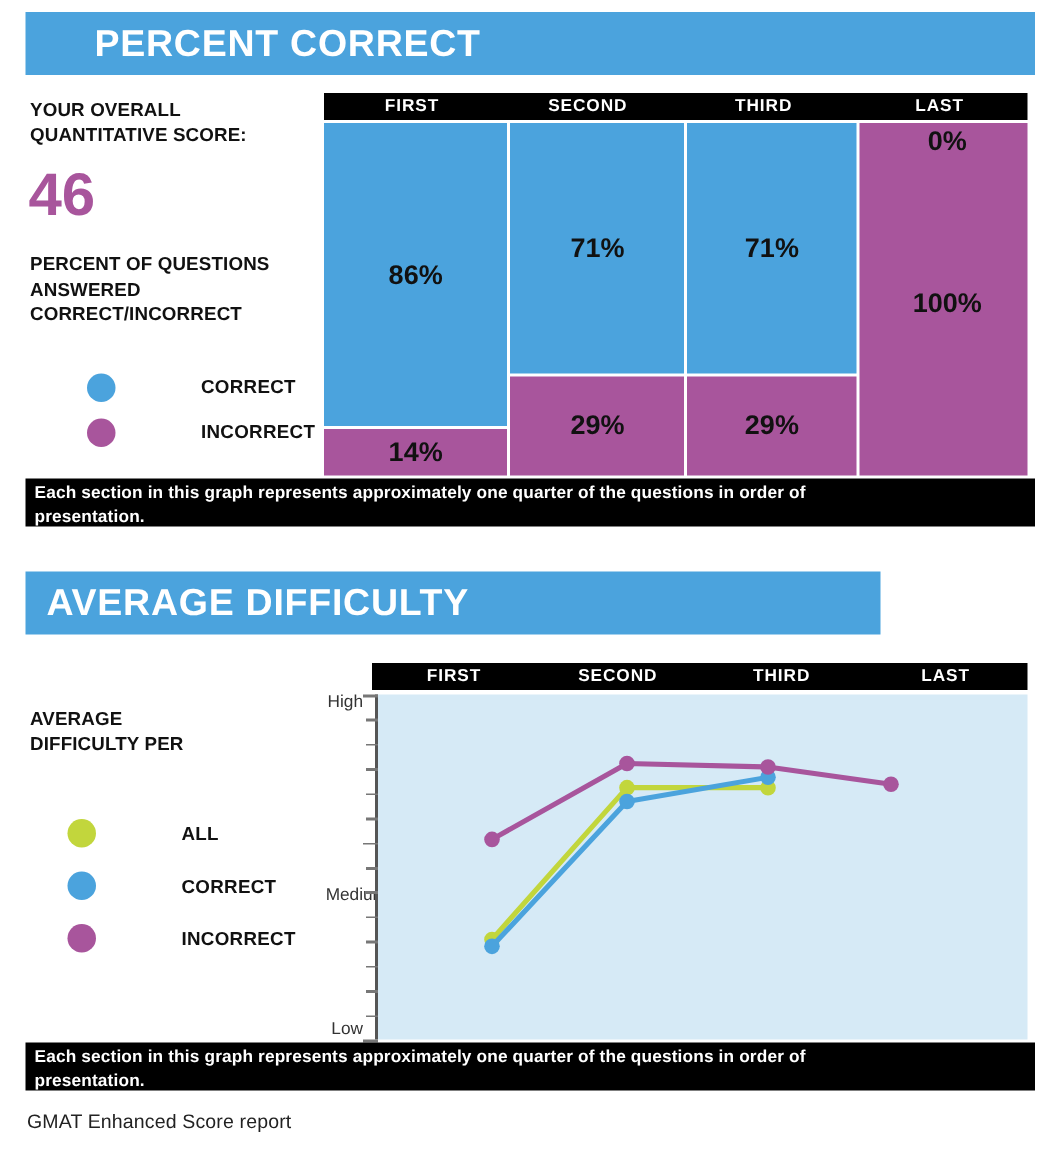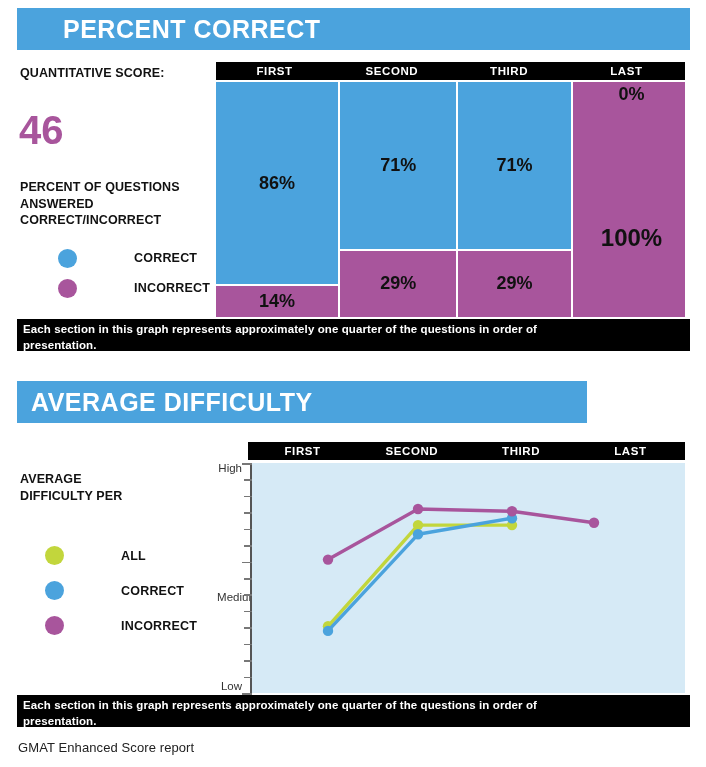--- a/index.html
+++ b/index.html
@@ -159,26 +159,27 @@
 </head>
 <body>
 
 <div id="page">
 
   <div class="banner" style="left:17px; top:8px; width:673px; height:42px;padding-left:32px;">
     <span class="banner-text">PERCENT CORRECT</span>
   </div>
 
   <div class="side-label" style="left:20px; top:65px; width:190px;">
+    <div>YOUR OVERALL</div>
     <div>QUANTITATIVE SCORE:</div>
   </div>
 
   <div class="big-score" style="left:19px; top:110px;">46</div>
 
-  <div class="side-label" style="left:20px; top:168px; width:200px;margin-top:11px;">
+  <div class="side-label" style="left:20px; top:168px; width:200px;">
     <div>PERCENT OF QUESTIONS</div>
     <div>ANSWERED</div>
     <div>CORRECT/INCORRECT</div>
   </div>
 
   <div class="legend" style="left:58px; top:243px;">
     <div class="legend-row">
       <span class="legend-dot" style="background:#4ba3dd"></span>
       <span class="legend-label">CORRECT</span>
     </div>
@@ -291,14 +292,14 @@
   </div>
 
   <div class="caption" style="left:17px; top:695px; width:673px; height:32px;">
     <div>Each section in this graph represents approximately one quarter of the questions in order of</div>
     <div>presentation.</div>
   </div>
 
   <div class="footer" style="left:18px; top:740px;">GMAT Enhanced Score report</div>
 
 <div style="position: absolute; width: 113px; text-align: center; top: 84px; font-size: 18px; font-weight: bold; color: rgb(17, 17, 17); left: 575px;">0%</div>
-    <div style="position: absolute; width: 113px; text-align: center; top: 192px; font-size: 24px; font-weight: bold; color: rgb(17, 17, 17); left: 575px; margin-top: 32px;">100%</div>
+    <div style="position: absolute; width: 113px; text-align: center; top: 192px; font-size: 18px; font-weight: bold; color: rgb(17, 17, 17); left: 575px;">100%</div>
   </div>
 
 </body></html>

